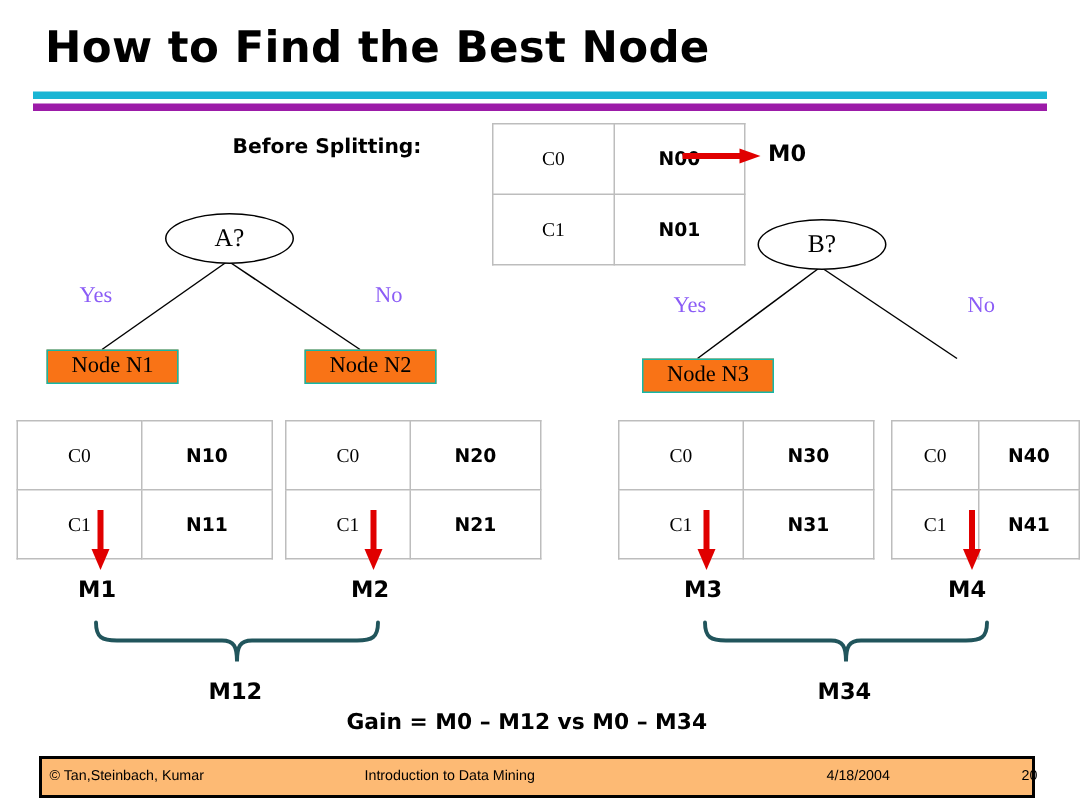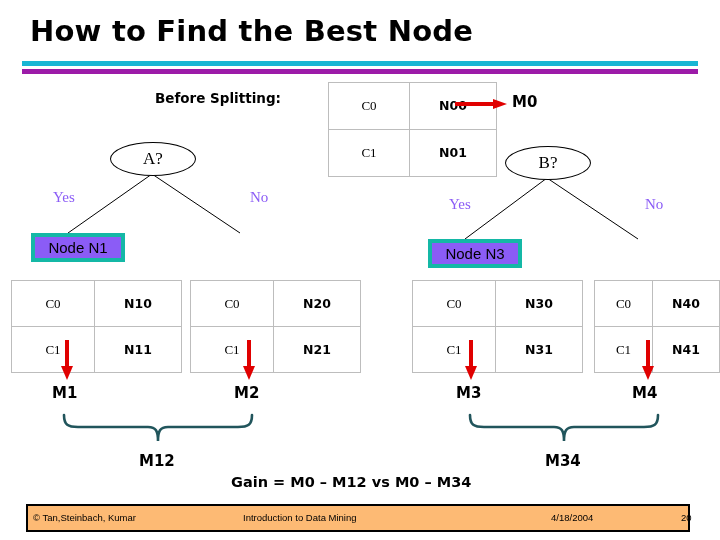--- a/index.html
+++ b/index.html
@@ -87,23 +87,23 @@
     font-size:15px;color:#8b5cf6;text-align:right;
   }
   #yes-a{left:53px;top:189px;}
   #no-a{left:250px;top:189px;}
   #yes-b{left:449px;top:196px;}
   #no-b{left:645px;top:196px;}
 
   
   .nodebox{
     position:absolute;
-    border:4px solid #14b8a6;
-    background:#8b5cf6;
-    font-family:Liberation Sans, sans-serif;
+    border:1px solid #14b8a6;
+    background:#f97316;
+    font-family:Liberation Serif, serif;
     font-size:15px;color:#000;
     text-align:center;
     padding:2px 6px;
     white-space:nowrap;
   }
   #node-n1{left:31px;top:233px;width:74px;}
   #node-n2{left:203px;top:233px;width:74px;}
   #node-n3{left:428px;top:239px;width:74px;}
   #node-n4{left:601px;top:239px;width:74px;}
 
@@ -199,20 +199,21 @@
 
     <line x1="547" y1="178" x2="465" y2="239" stroke="#000" stroke-width="1"></line>
     <line x1="547" y1="178" x2="638" y2="239" stroke="#000" stroke-width="1"></line>
   </svg>
 
   <div class="oval" id="oval-a">A?</div>
   <div class="branch-label" id="yes-a">Yes</div>
   <div class="branch-label" id="no-a">No</div>
 
   <div class="nodebox" id="node-n1">Node N1</div>
+  <div class="nodebox" id="node-n2">Node N2</div>
 
   <table class="ctable" id="table-n1">
     <tbody>
         <tr>
       <td class="c">C0</td>
       <td class="n">N10</td>
     </tr>
     <tr>
       <td class="c">C1</td>
       <td class="n">N11</td>

